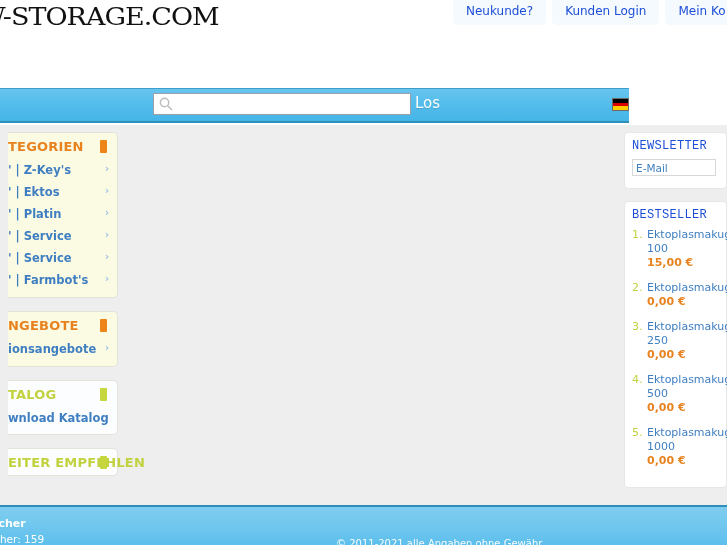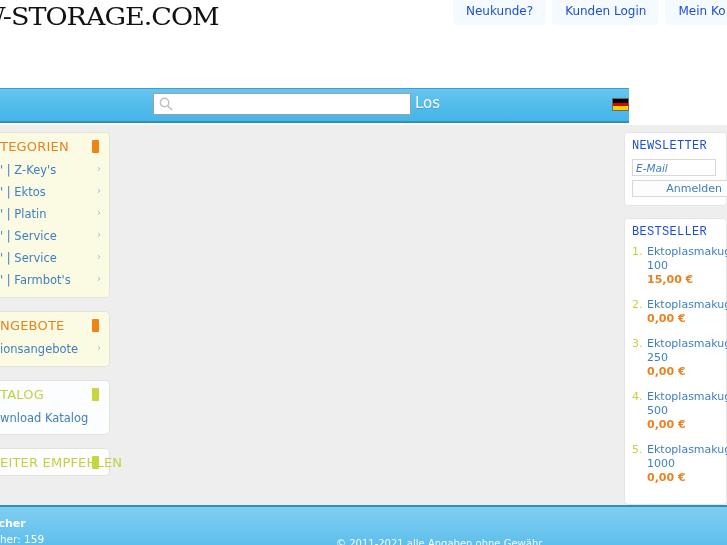--- a/index.html
+++ b/index.html
@@ -137,23 +137,24 @@
     left: 0;
     top: 125px;
     width: 727px;
     height: 380px;
     background: #eeeeee;
   }
 
   
   .sidebar-left {
     position: absolute;
-    left: 0;
+    left: 8px;
     top: 132px;
     width: 110px;
+    font-weight: bold;
   }
   .box {
     position: relative;
     box-sizing: border-box;
     margin-bottom: 13px;
     border: 1px solid #e3e3d8;
     border-left: 0;
     border-radius: 0 5px 5px 0;
     padding: 0;
   }
@@ -242,21 +243,20 @@
     width: 84px;
     height: 17px;
     border: 1px solid #d8d8d8;
     background: #fff;
     color: #3f7fc1;
     font-family: "DejaVu Sans", sans-serif;
     font-size: 10.5px;
     padding: 0 3px;
     margin-bottom: 4px;
     outline: none;
-    font-style: italic;
   }
   .news-btn {
     box-sizing: border-box;
     width: 96px;
     height: 17px;
     border: 1px solid #d8d8d8;
     background: #fdfdfd;
     color: #3f7fc1;
     font-family: "DejaVu Sans", sans-serif;
     font-size: 11px;
@@ -430,21 +430,20 @@
       </div>
     </div>
 
   </div>
 
   <div class="sidebar-right">
 
     <div class="rbox">
       <div class="rbox-head">NEWSLETTER</div>
       <input class="news-input" type="text" value="E-Mail" style="">
-      <div class="news-btn">Anmelden</div>
     </div>
 
     <div class="rbox">
       <div class="rbox-head">BESTSELLER</div>
       <ul class="bs-list">
 
         <li class="bs-item">
           <span class="bs-num">1.</span>
           <div class="bs-name">Ektoplasmakug</div>
           <div class="bs-qty">100</div>

